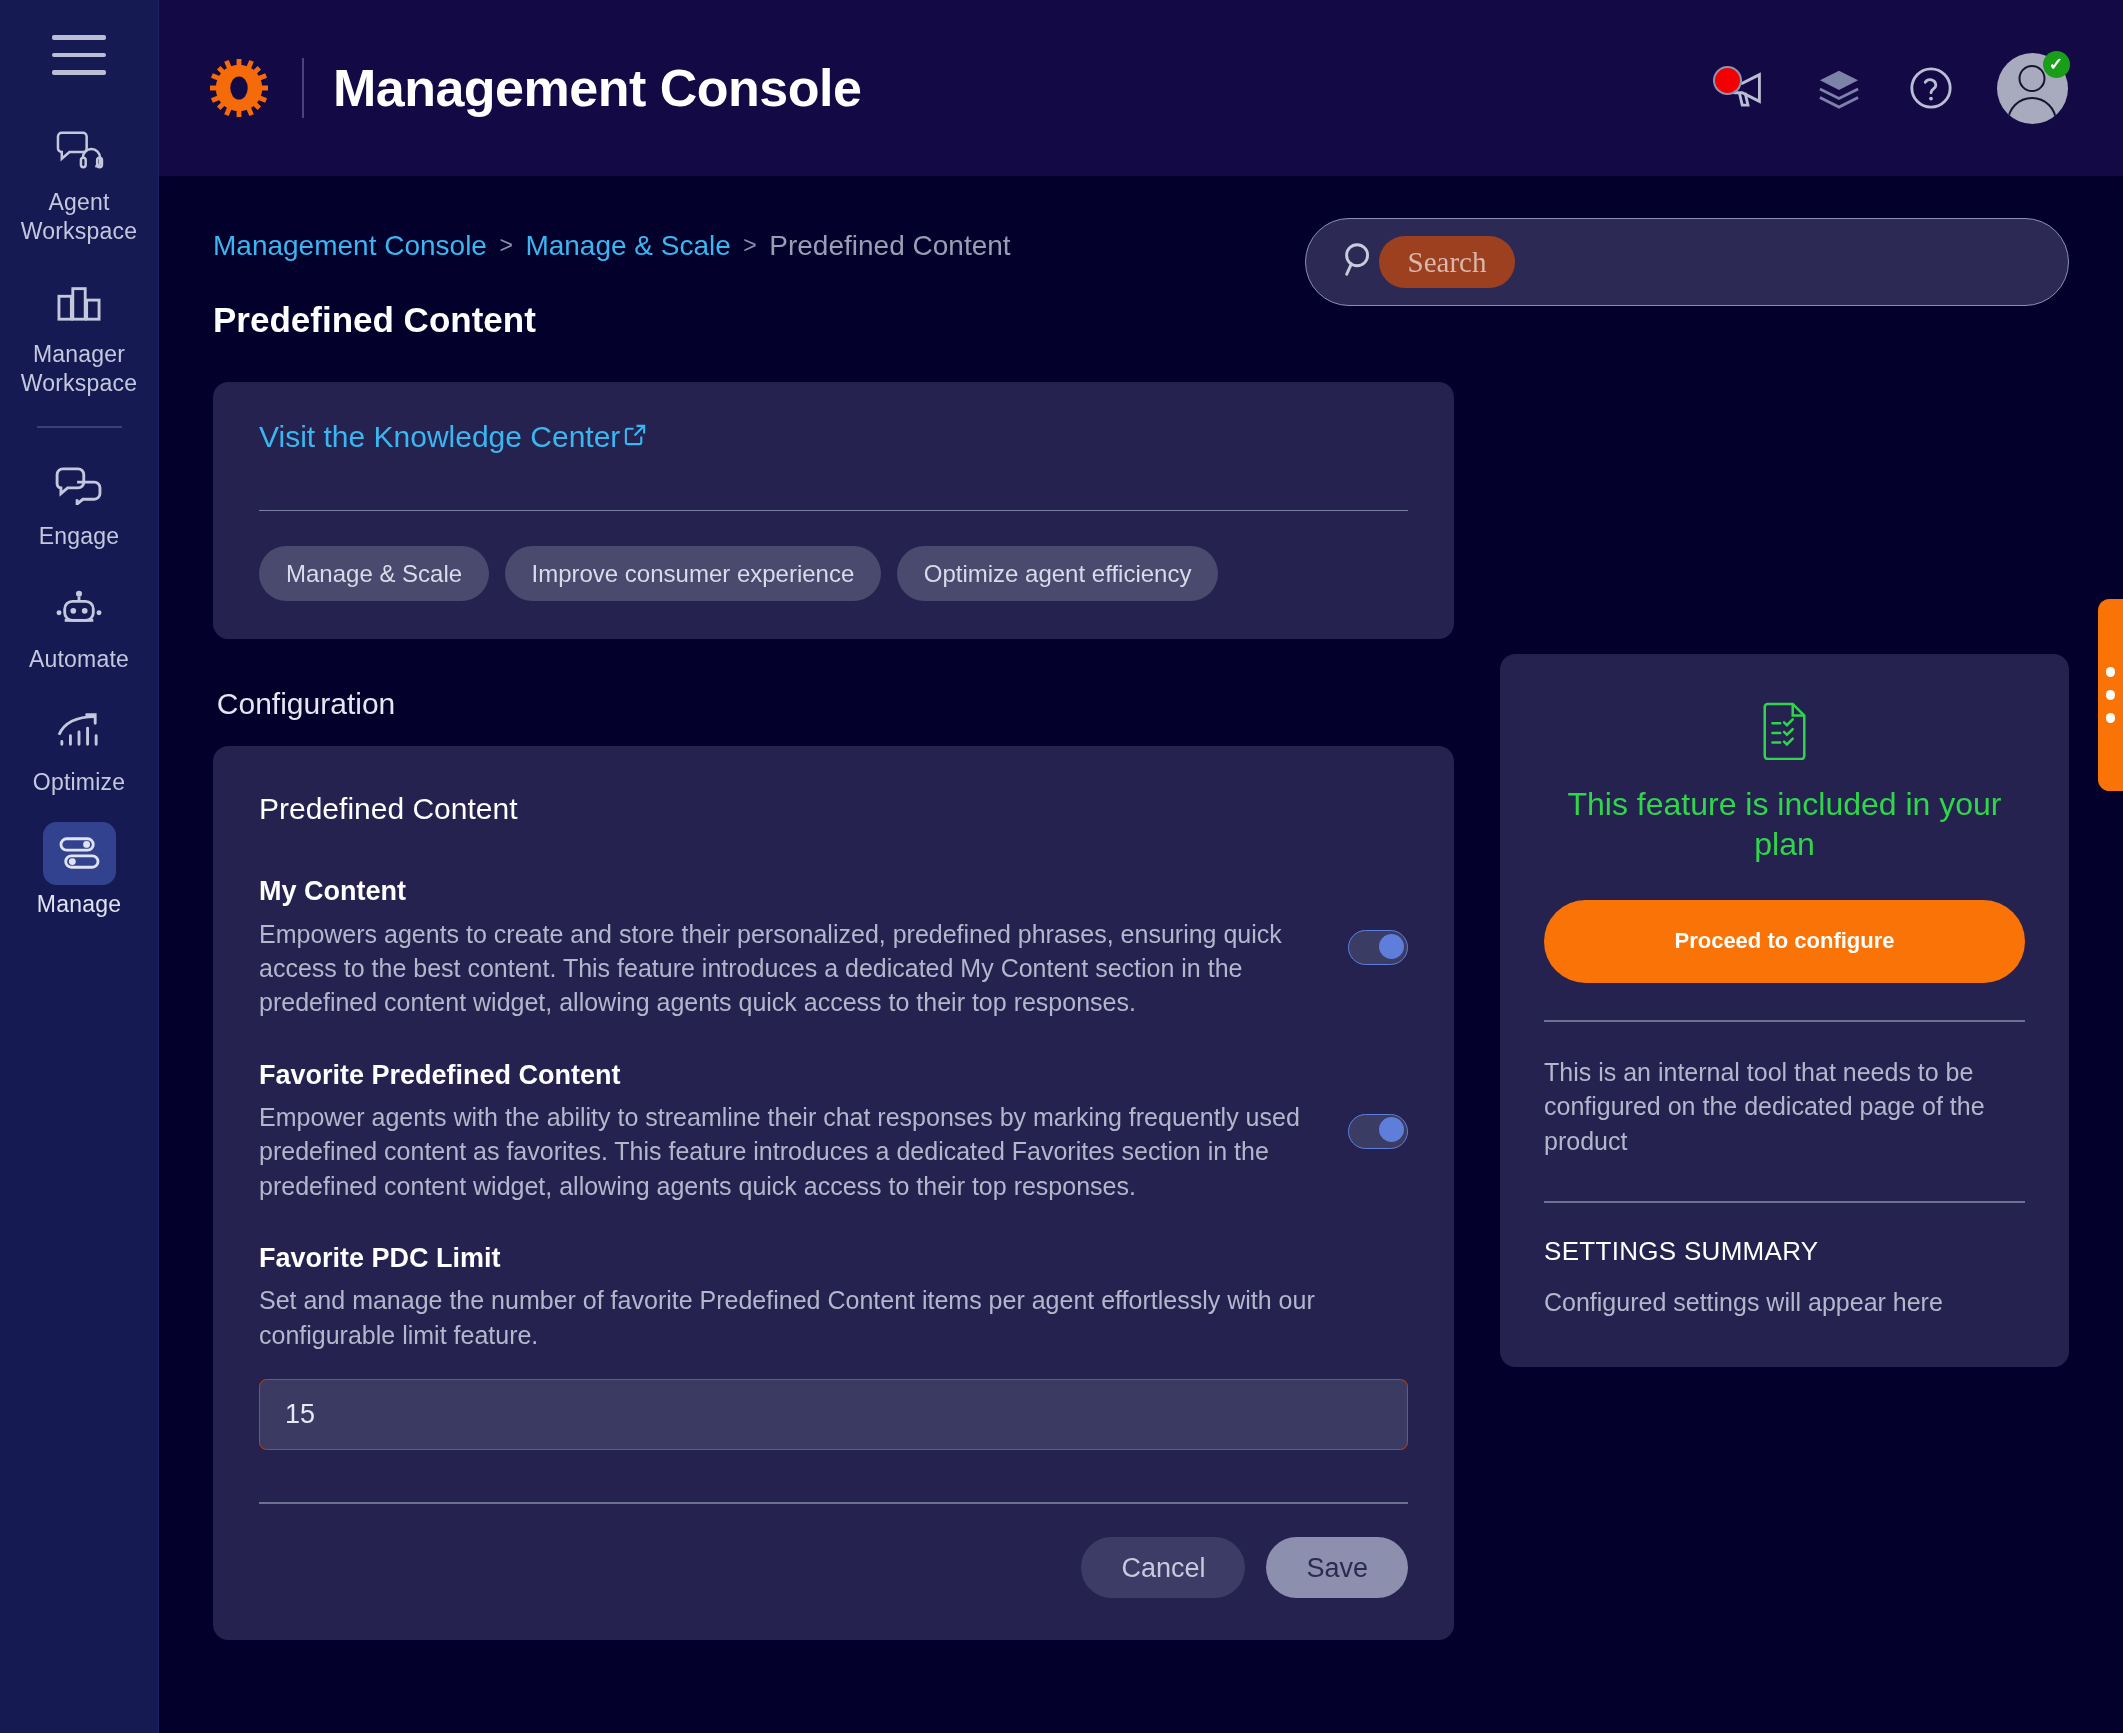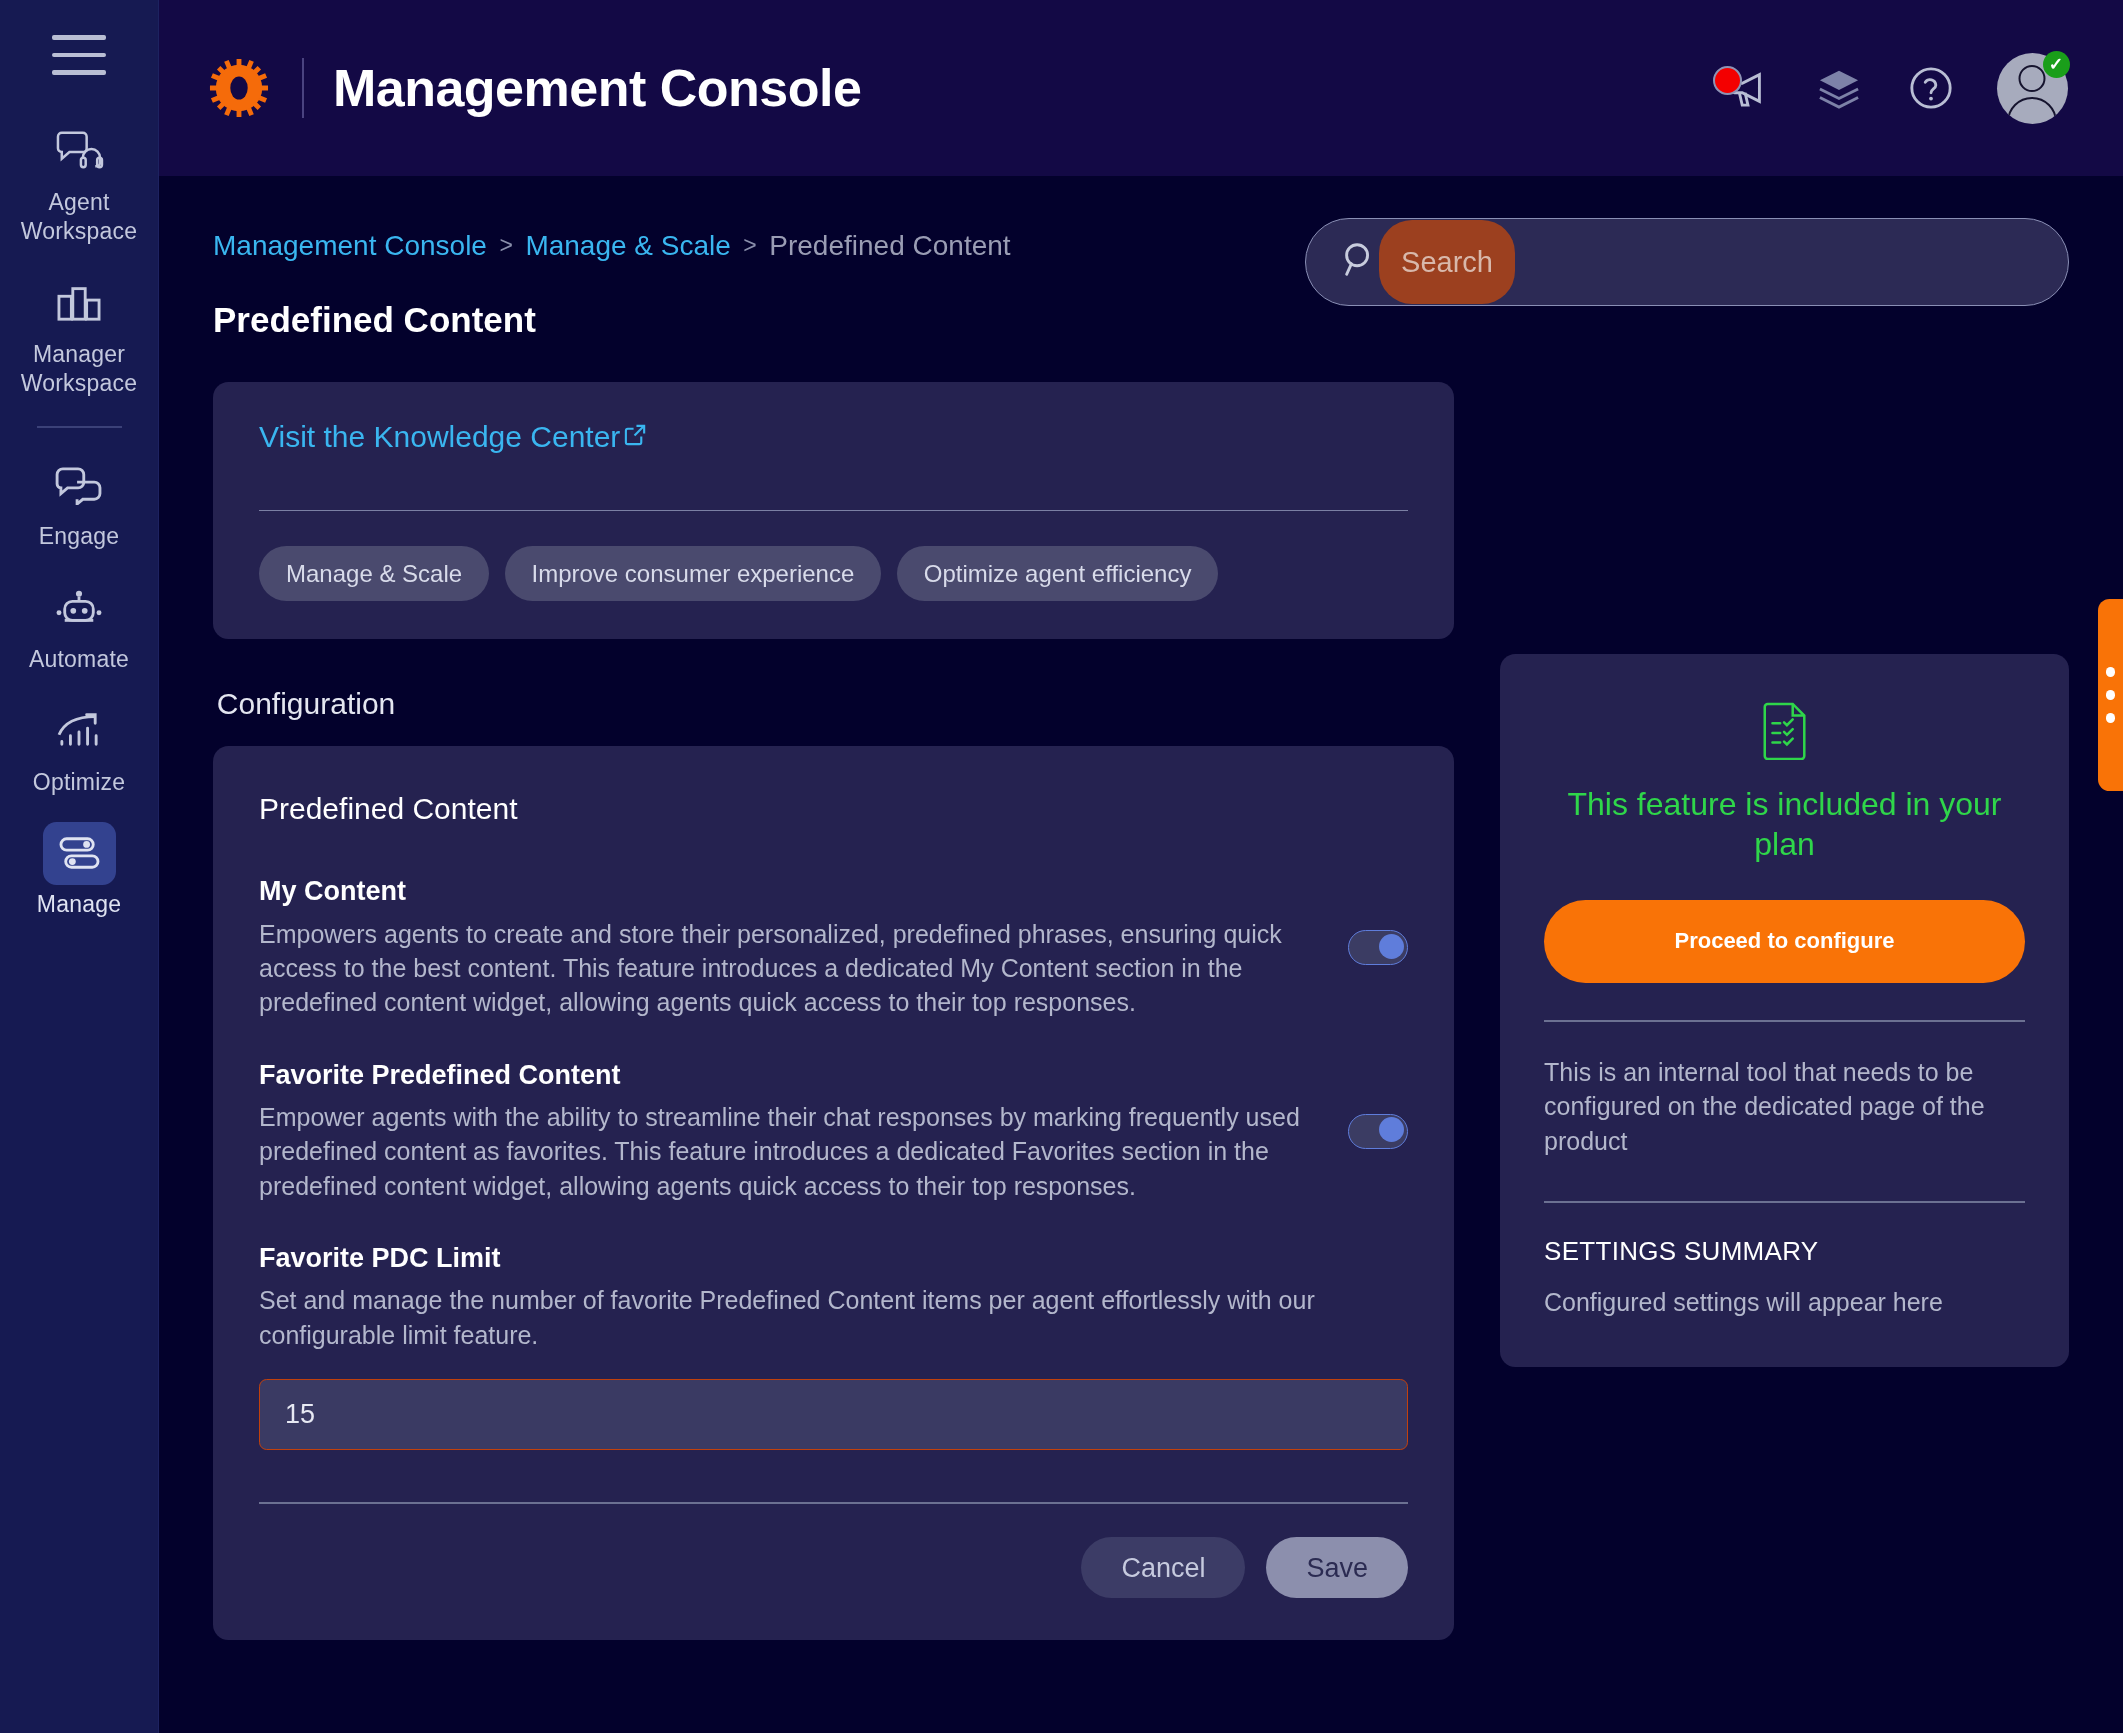--- a/index.html
+++ b/index.html
@@ -84,22 +84,22 @@
     width: 764px; height: 88px; border-radius: 44px; background: #2c2a55;
     border: 1.9px solid #8a8fb5; display: flex; align-items: center; padding: 0 13.4px 0 33px; flex: 0 0 764px;
   }
   .search-input {
     flex: 1; background: transparent; border: none; outline: none; color: #d4d7e6;
     font-size: 29px; font-style: italic; font-family: "Liberation Sans", sans-serif; padding-left: 25px;
   }
   .search-input::placeholder { color: #c8ccdd; font-style: italic; }
   .search-btn {
     background: #9c401f; color: #d8b8ab; border: none; border-radius: 33px;
-    width: 136px; height: 84px; font-size: 29px; cursor: pointer;
-    font-family: Liberation Sans, sans-serif;
+    width: 136px; height: 52px; font-size: 29px; cursor: pointer;
+    font-family: Liberation Serif, serif;
   }
 
   .cols { display: flex; gap: 46px; margin-top: 42px; align-items: center; }
   .col-left { flex: 1; min-width: 0; }
   .col-right { width: 569px; flex: 0 0 569px; }
 
   .card { background: #252250; border-radius: 15.4px; }
 
   .kc-card { padding: 38px 46px 38px 46px; }
   .kc-link {

